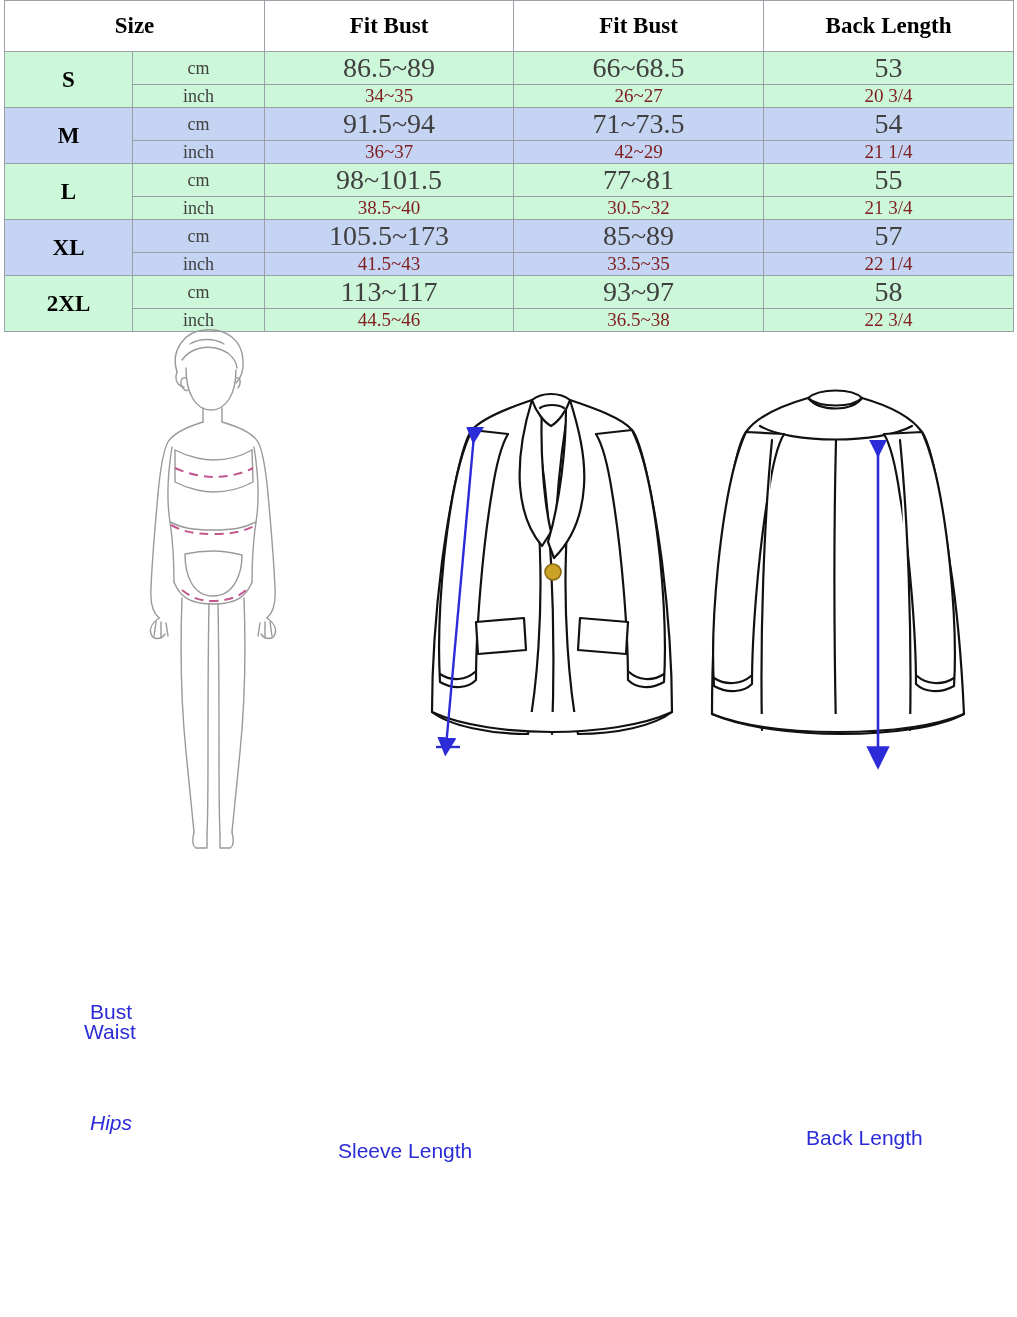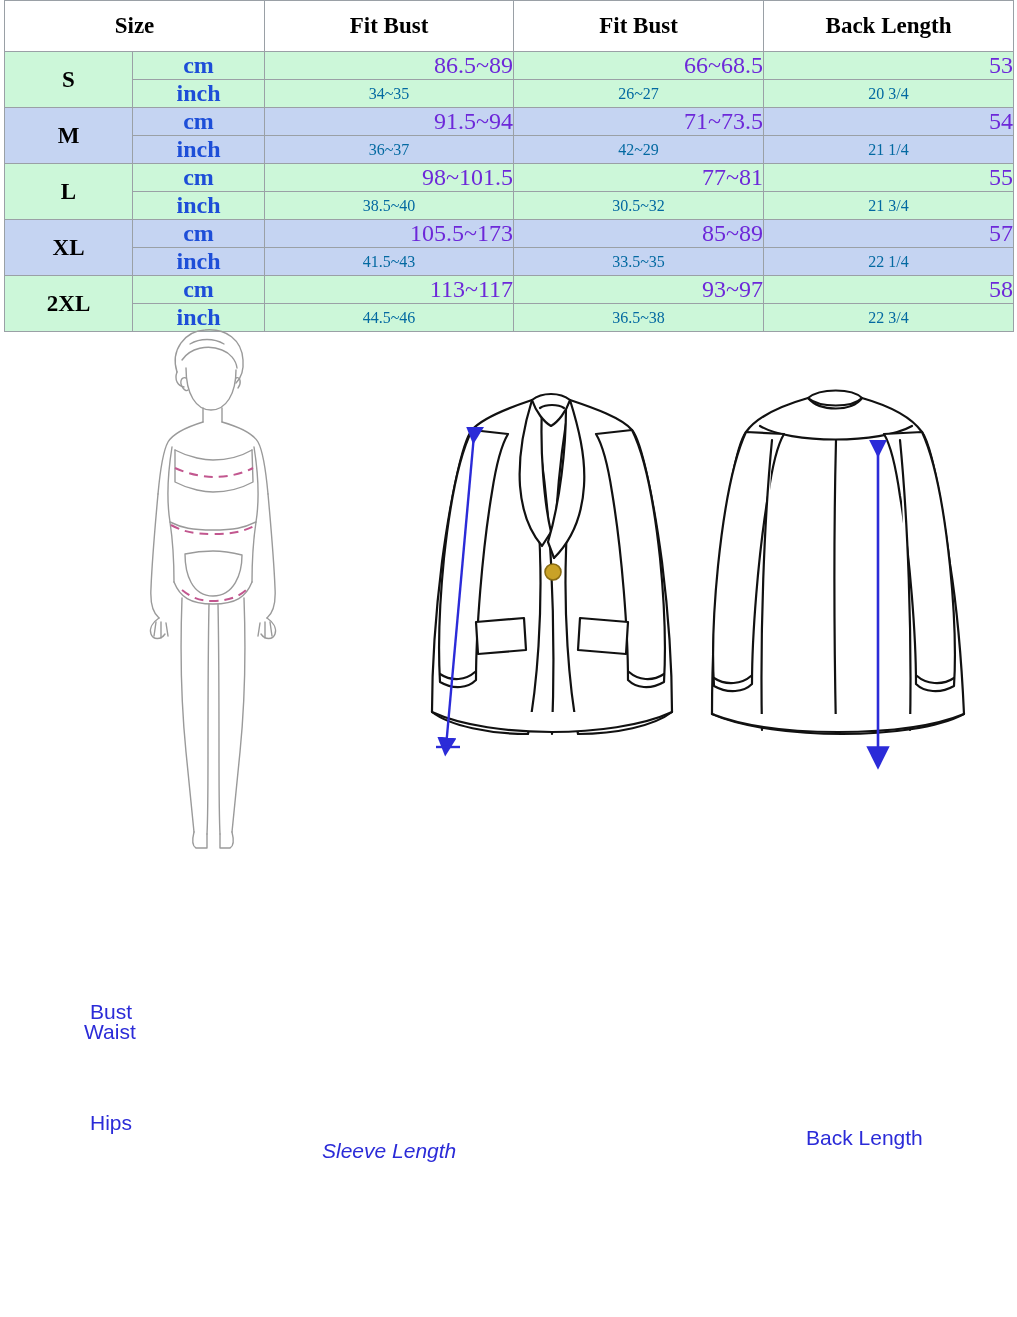--- a/index.html
+++ b/index.html
@@ -44,32 +44,30 @@
 
   .row-green td { background: #ccf7d9; }
   .row-blue  td { background: #c5d4f2; }
 
   td.size-label {
     font-size: 23px;
     font-weight: bold;
     color: #000;
   }
   td.unit-cell {
-    font-size: 24px;
-    color: #1d4ed8;
-    font-weight: bold;
+    font-size: 18px;
+    color: #404040;
   }
   td.val-cm {
-    font-size: 24px;
-    color: #6d28d9;
-    text-align: right;
+    font-size: 28px;
+    color: #404040;
   }
   td.val-inch {
-    font-size: 16px;
-    color: #0369a1;
+    font-size: 19px;
+    color: #7f1d1d;
   }
 
   
   .diagram {
     position: relative;
     width: 939px;
     height: 770px;
   }
   .lbl {
     position: absolute;
@@ -221,21 +219,21 @@
 
     <g fill="none" stroke="#c2578f" stroke-width="2" stroke-dasharray="9 6">
       <path d="M45 146 C60 153 76 155 83 155 C97 155 112 152 123 146"></path>
       <path d="M41 203 C54 210 64 212 83 212 C102 212 113 210 126 203"></path>
       <path d="M52 268 C62 276 70 279 83 279 C98 279 108 275 116 268"></path>
     </g>
   </svg>
 
   <span class="lbl" style="left:90px; top:680px; transform:translateY(-50%);">Bust</span>
   <span class="lbl" style="left:84px; top:700px; transform:translateY(-50%);">Waist</span>
-  <span class="lbl" style="left:90px; top:791px; transform:translateY(-50%);">Hips</span>
+  <span class="lbl" style="left:90px; top:791px; transform:translateY(-50%);font-style:italic;">Hips</span>
 
   <svg width="290" height="390" viewBox="0 0 290 390" style="position:absolute; left:420px; top:50px;">
     <g fill="#ffffff" stroke="#111111" stroke-width="2.2" stroke-linecap="round" stroke-linejoin="round">
 
       <path d="M112 18 C88 26 62 36 52 48 C42 60 30 120 22 180 C16 228 12 282 12 330 C30 344 70 352 108 352 C118 300 122 230 120 170 C118 110 114 56 112 18 Z"></path>
 
       <path d="M150 18 C174 26 202 36 212 48 C222 60 234 120 242 180 C248 228 252 282 252 330 C234 344 196 352 158 352 C148 300 144 230 146 170 C148 110 148 56 150 18 Z"></path>
 
       <path d="M112 18 C120 60 128 120 131 180 C134 240 134 300 132 352"></path>
       <path d="M150 18 C142 60 136 118 134 176"></path>
@@ -290,21 +288,21 @@
       <marker id="arrS" markerWidth="8" markerHeight="8" refX="4" refY="4" orient="auto">
         <path d="M0 0 L8 4 L0 8 Z" fill="#2b2bd8"></path>
       </marker>
       <marker id="arrE" markerWidth="8" markerHeight="8" refX="4" refY="4" orient="auto">
         <path d="M0 0 L8 4 L0 8 Z" fill="#2b2bd8"></path>
       </marker>
     </defs>
     <path d="M44 8 L16 320" stroke="#2b2bd8" stroke-width="2.4" fill="none" marker-start="url(#arrS)" marker-end="url(#arrE)"></path>
     <path d="M6 320 L30 320" stroke="#2b2bd8" stroke-width="2.4"></path>
   </svg>
-  <span class="lbl" style="left:322px; top:819px; transform:translateY(-50%);font-style:italic;">Sleeve Length</span>
+  <span class="lbl" style="left:338px; top:819px; transform:translateY(-50%);">Sleeve Length</span>
 
   <svg width="40" height="330" viewBox="0 0 40 330" style="position:absolute; left:858px; top:108px;">
     <defs>
       <marker id="arrB1" markerWidth="9" markerHeight="9" refX="4.5" refY="4.5" orient="auto">
         <path d="M0 0 L9 4.5 L0 9 Z" fill="#2b2bd8"></path>
       </marker>
       <marker id="arrB2" markerWidth="9" markerHeight="9" refX="4.5" refY="4.5" orient="auto">
         <path d="M0 0 L9 4.5 L0 9 Z" fill="#2b2bd8"></path>
       </marker>
     </defs>

